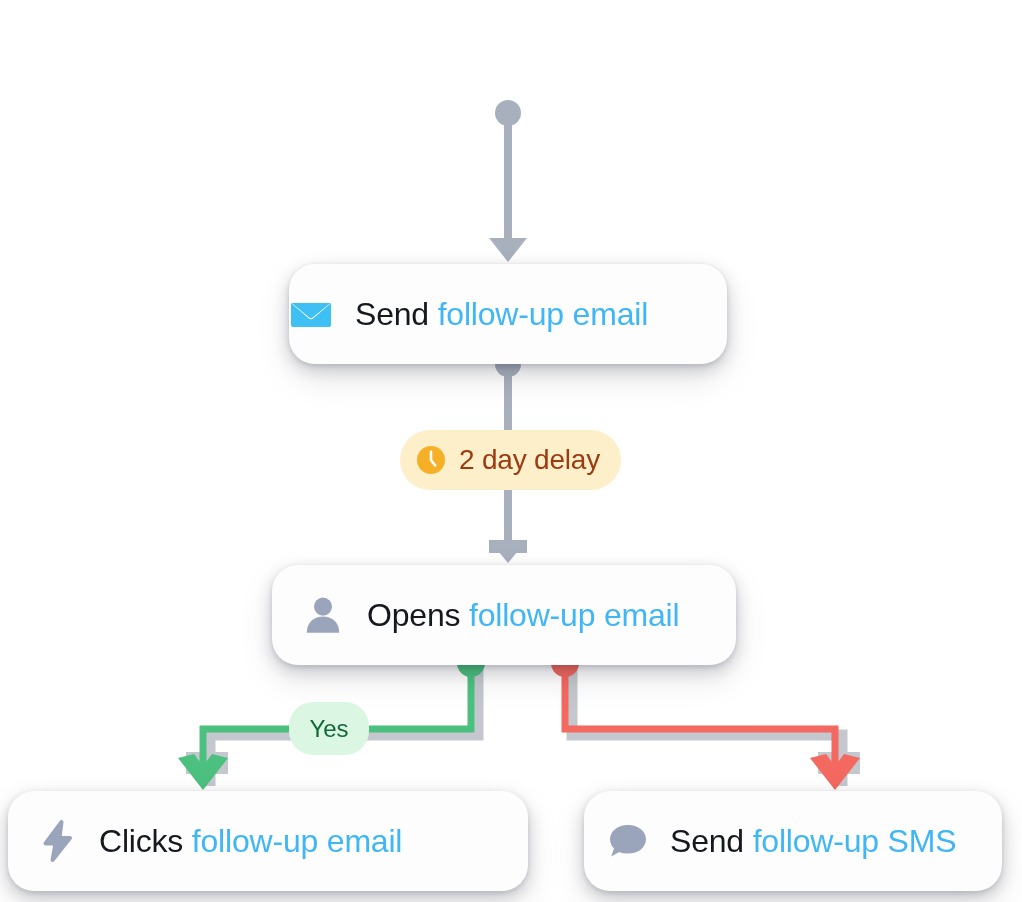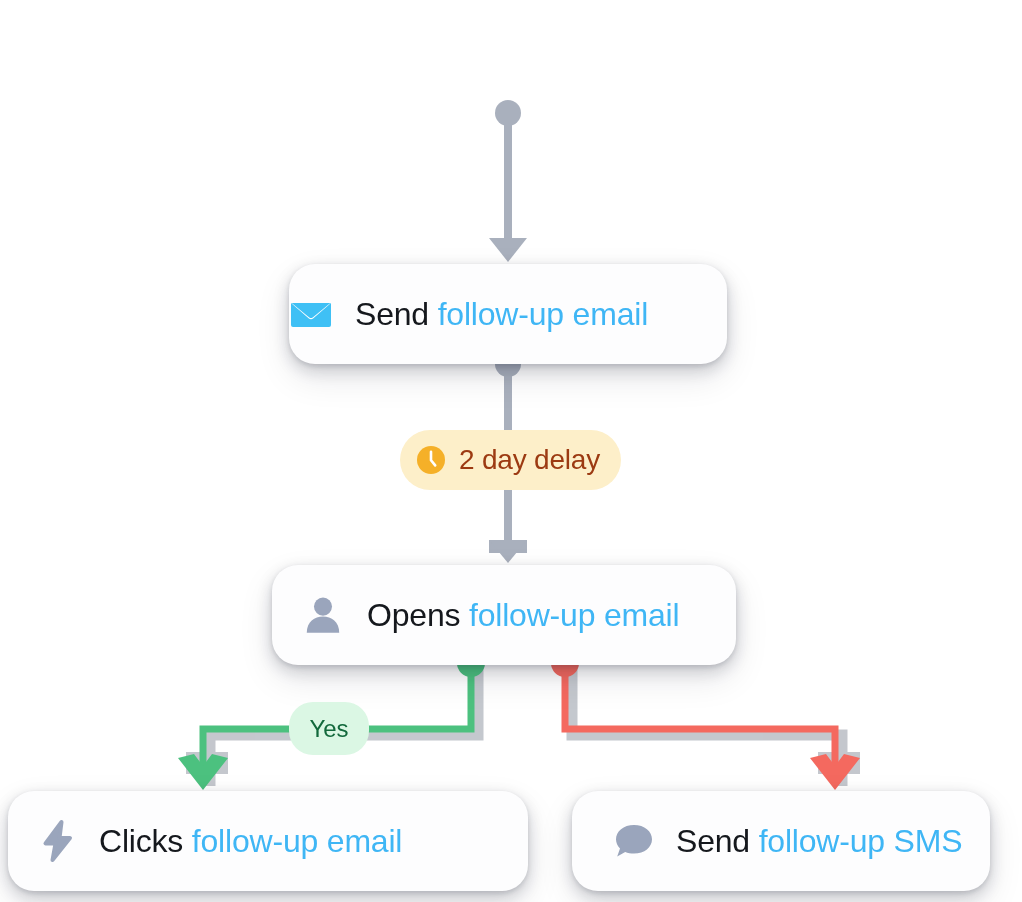--- a/index.html
+++ b/index.html
@@ -66,22 +66,22 @@
   }
   #card-opens .node-label { font-size: 32px; margin-left: 22px; }
 
   #card-clicks {
     left: 8px; top: 791px; width: 520px; height: 100px;
     padding-left: 29px;
   }
   #card-clicks .node-label { font-size: 32px; margin-left: 20px; }
 
   #card-sms {
-    left: 572px; top: 791px; width: 418px; height: 100px;
-    padding-left: 40px;
+    left: 584px; top: 791px; width: 418px; height: 100px;
+    padding-left: 22px;
   }
   #card-sms .node-label { font-size: 32px; margin-left: 20px; }
 
   
   #delay-badge {
     position: absolute;
     left: 400px; top: 430px;
     width: 221px; height: 60px;
     background: #fdefc9;
     border-radius: 30px;

